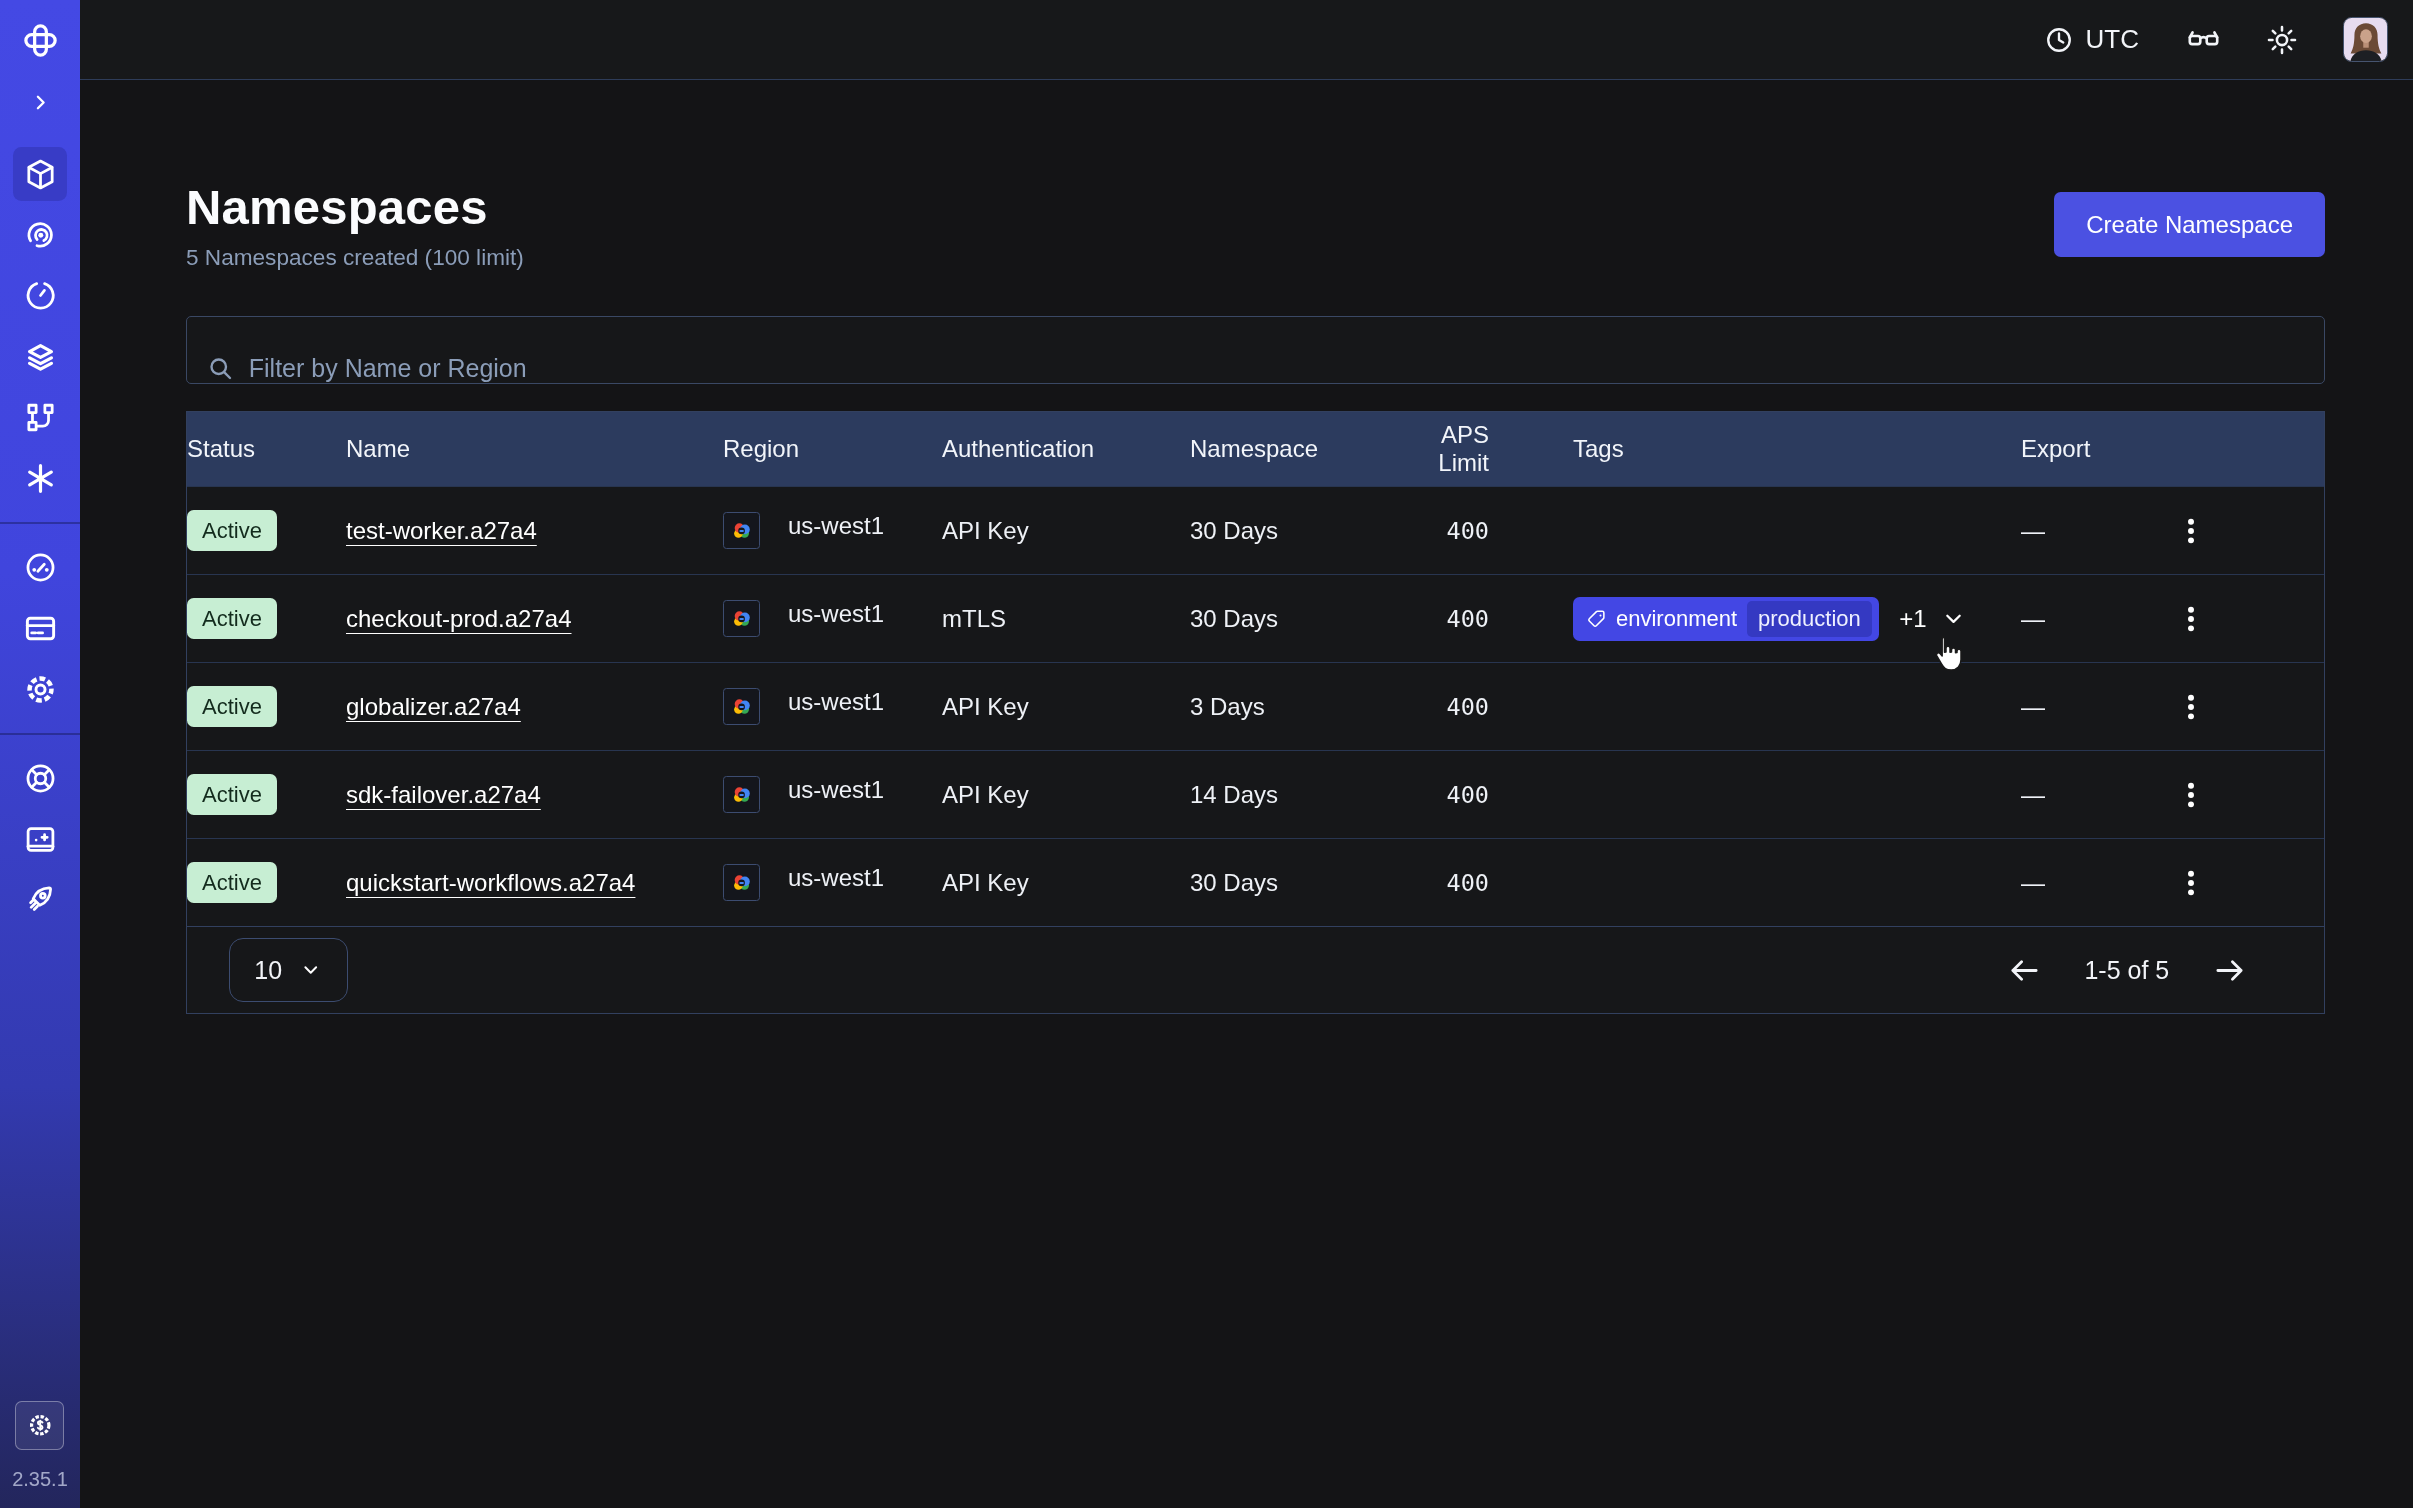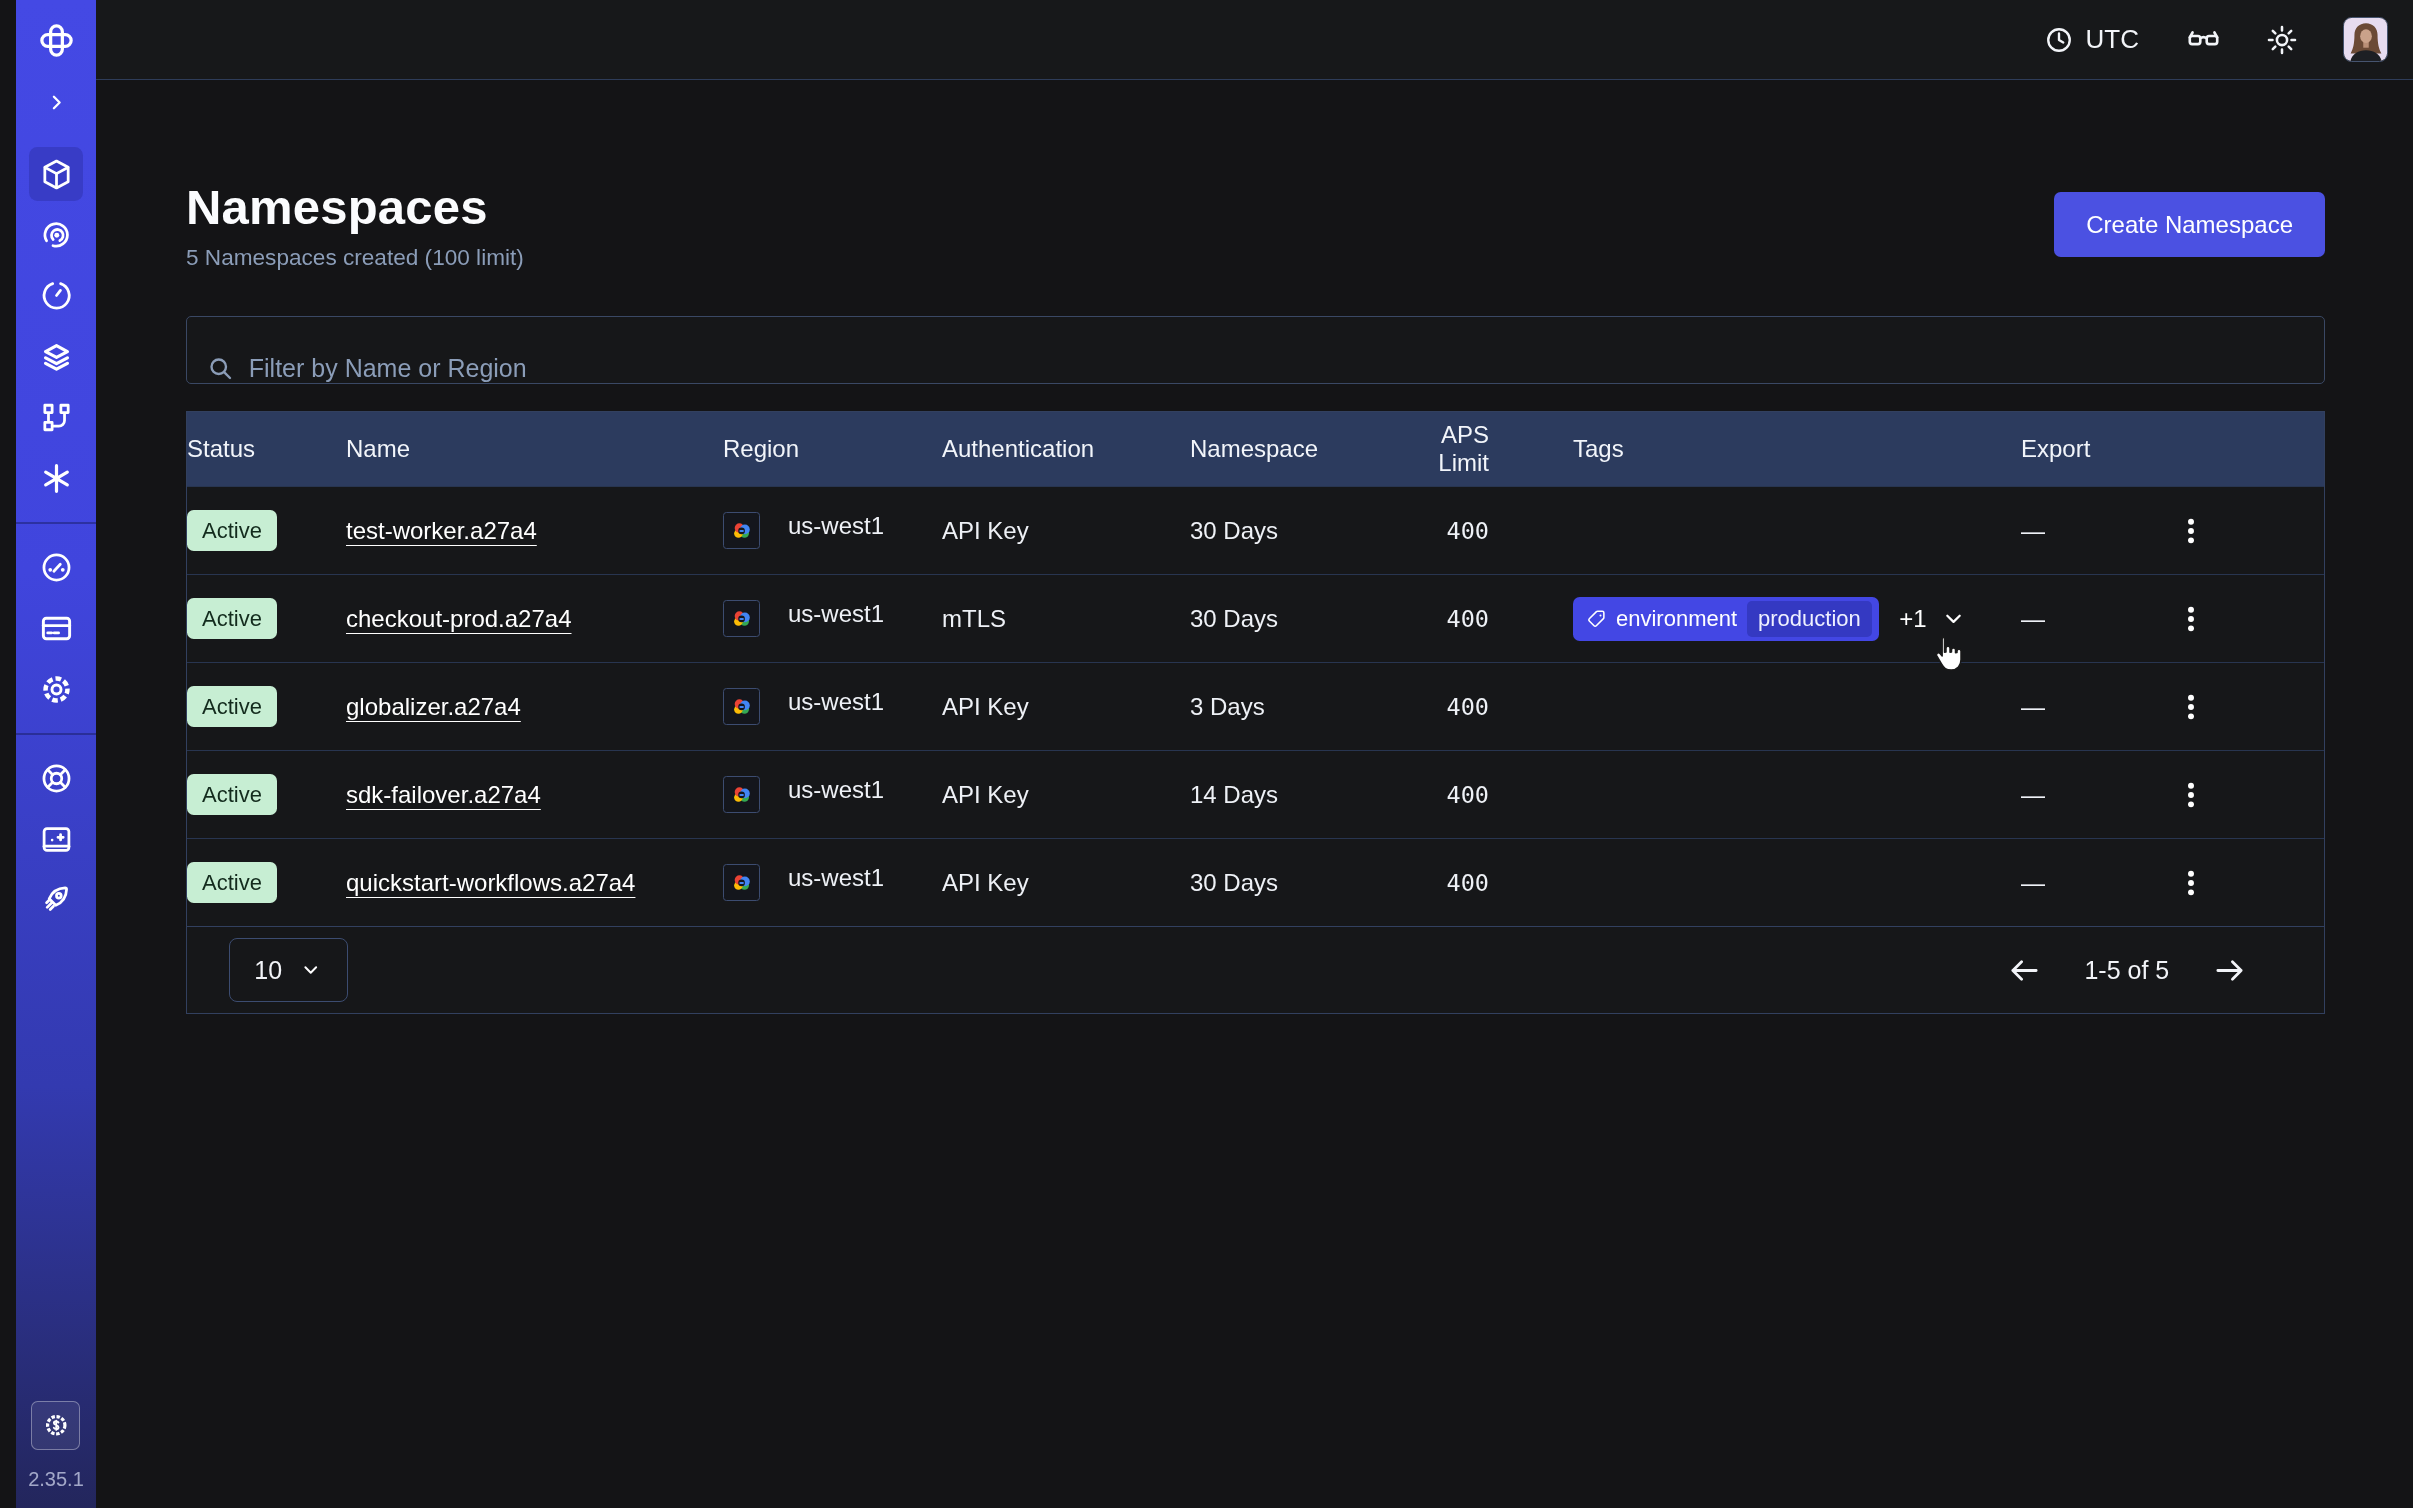--- a/index.html
+++ b/index.html
@@ -8,21 +8,21 @@
     background:#141416;
     font-family:"Liberation Sans", sans-serif;
     color:#eef1f6;
     overflow:hidden;
     position:relative;
   }
   svg { display:block; }
 
   
   .sidebar {
-    position:fixed; left:16px; top:0; width:80px; height:1508px; z-index:10;
+    position:fixed; left:0; top:0; width:80px; height:1508px; z-index:10;
     background:linear-gradient(180deg,#4449e4 0%,#4045dd 38%,#333ab0 72%,#23265c 100%);
     display:flex; flex-direction:column; align-items:center;
   }
   .sb-logo { height:80px; display:flex; align-items:center; justify-content:center; width:100%; }
   .sb-collapse { height:44px; display:flex; align-items:center; justify-content:center; width:100%; cursor:pointer; }
   .sb-nav { display:flex; flex-direction:column; align-items:center; margin-top:20px; }
   .sb-item {
     width:54px; height:54px; margin:3.4px 0; border-radius:8.4px;
     display:flex; align-items:center; justify-content:center; cursor:pointer;
   }
@@ -105,21 +105,21 @@
     font-size:22px; color:#eef0ff;
   }
   .tag-more { margin-left:20px; font-size:24px; color:#ffffff; }
   .tag-expand { margin-left:13.4px; cursor:pointer; }
   .kebab-btn { background:none; border:none; cursor:pointer; padding:6.7px; margin-left:20px; }
 
   
   .pager { height:87px; border-top:1.7px solid #32405f; display:flex; align-items:center; justify-content:space-between; padding:0 74px 0 42px; }
   .page-size {
     display:flex; align-items:center; gap:17px; width:119px; height:64px;
-    border:1.7px solid #3c4c70; border-radius:8px; justify-content:center; cursor:pointer; background:transparent;
+    border:1.7px solid #3c4c70; border-radius:14px; justify-content:center; cursor:pointer; background:transparent;
   }
   .page-size span { font-size:25px; color:#f2f4f8; }
   .pager-right { display:flex; align-items:center; gap:39px; }
   .pager-range { font-size:25px; color:#f2f4f8; }
   .pager-arrow { background:none; border:none; cursor:pointer; padding:3.4px; }
 
   .cursor { position:absolute; left:1927px; top:634px; z-index:50; pointer-events:none; }
 </style>
 </head>
 <body>

